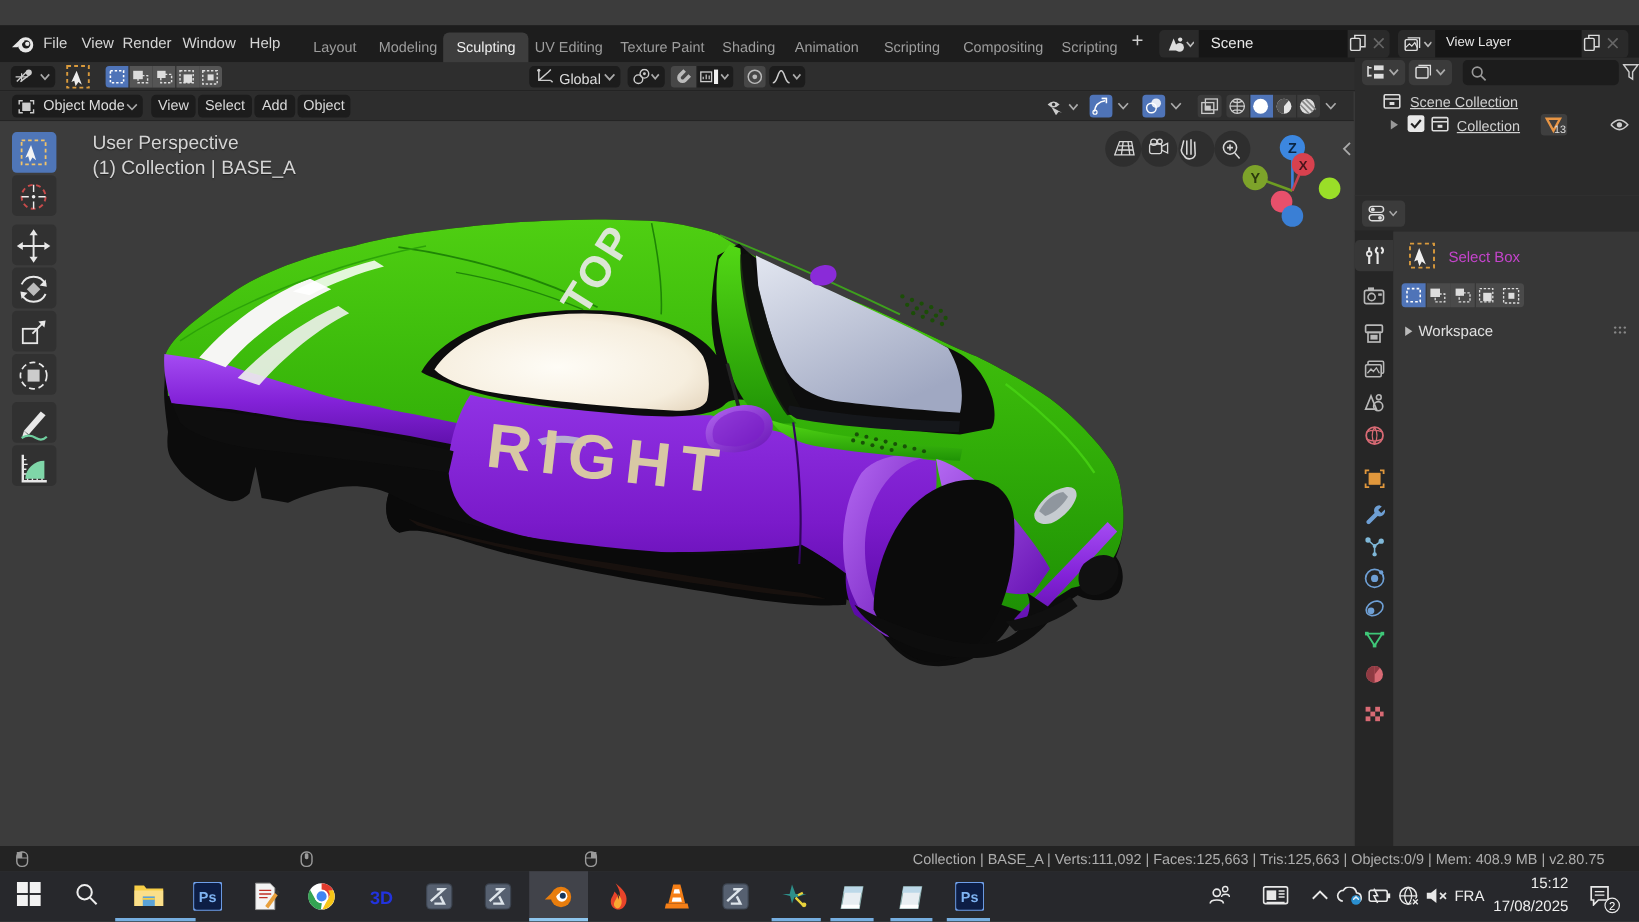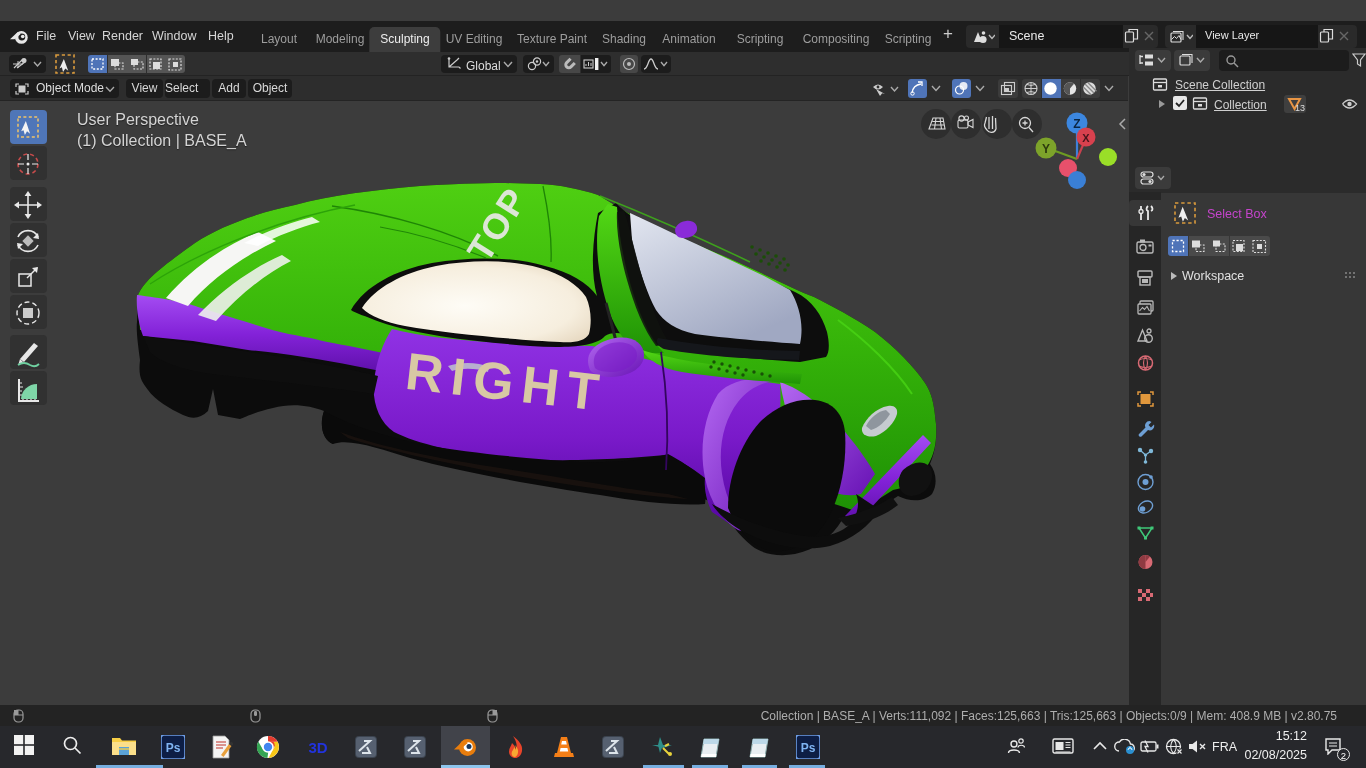--- a/index.html
+++ b/index.html
@@ -181,21 +181,21 @@
   <div class="pill" style="left:10px;top:3px;width:109px;height:19px"></div>
   <svg class="abs" style="left:15px;top:7px" width="14" height="12" viewBox="0 0 14 12">
     <rect x="3.5" y="2.5" width="7" height="7" fill="#ccc"></rect>
     <path d="M1 4 v-3 h3 M10 1 h3 v3 M13 8 v3 h-3 M4 11 h-3 v-3" stroke="#ccc" stroke-width="1.2" fill="none"></path>
   </svg>
   <div class="abs" style="left:36px;top:80px;font-size:12px;color:#ddd;top:5px">Object Mode</div>
   <svg class="abs" style="left:105px;top:10px" width="10" height="7">
         <path d="M1 1 l4 4.2 4-4.2" stroke="#aaa" stroke-width="1.3" fill="none"></path>
       </svg>
   <div class="pill" style="left:126px;top:3px;width:37px;height:19px;text-align:center;line-height:19px">View</div>
-  <div class="pill" style="left:165px;top:3px;width:45px;height:19px;text-align:left;line-height:19px">Select</div>
+  <div class="pill" style="left:165px;top:3px;width:45px;height:19px;text-align:center;line-height:19px">Select</div>
   <div class="pill" style="left:212px;top:3px;width:34px;height:19px;text-align:center;line-height:19px">Add</div>
   <div class="pill" style="left:248px;top:3px;width:44px;height:19px;text-align:center;line-height:19px">Object</div>
 
   <svg class="abs" style="left:871px;top:5px" width="30" height="16" viewBox="0 0 30 16">
     <path d="M2 6 q5 -5 10 0 q-5 5 -10 0" fill="#ccc"></path>
         <circle cx="7" cy="6" r="1.4" fill="#2d2d2d"></circle>
     <path d="M5 8 l4 7 2.2-2.8 L14 13 Z" fill="#ccc"></path>
     <path d="M20 6 l3.5 4 3.5-4" stroke="#aaa" stroke-width="1.4" fill="none"></path>
   </svg>
   <div class="abs" style="left:908px;top:3px;width:19px;height:19px;background:#4f74b8;border-radius:3px"></div>
@@ -816,21 +816,21 @@
     <path d="M1.5 8.5 h14 M8.5 1.5 a10 10 0 0 1 0 14 M8.5 1.5 a10 10 0 0 0 0 14" fill="none" stroke="#e8e8e8" stroke-width="1.1"></path>
     <path d="M12 11 l5 5 M17 11 l-5 5" stroke="#27282c" stroke-width="3"></path>
     <path d="M12.5 11.5 l4 4 M16.5 11.5 l-4 4" stroke="#e8e8e8" stroke-width="1.2"></path>
   </svg>
   <svg class="tbi" style="left:1188px;top:13px" width="20" height="15" viewBox="0 0 20 15">
     <path d="M1 5 h3.5 L9 1.5 v12 L4.5 10 H1 Z" fill="#e8e8e8"></path>
     <path d="M12 5 l5 5 M17 5 l-5 5" stroke="#e8e8e8" stroke-width="1.4"></path>
   </svg>
   <div class="abs" style="left:1212px;top:14px;font-size:12.5px;color:#eee">FRA</div>
   <div class="abs" style="left:1247px;top:3px;width:60px;text-align:right;font-size:12.5px;color:#eee">15:12</div>
-  <div class="abs" style="left:1231px;top:22px;width:76px;text-align:right;font-size:12.5px;color:#eee">02/08/2025</div>
+  <div class="abs" style="left:1231px;top:22px;width:76px;text-align:right;font-size:12.5px;color:#eee">17/08/2025</div>
   <svg class="tbi" style="left:1324px;top:11px" width="20" height="18" viewBox="0 0 20 18">
     <path d="M2 2 h14 v11 h-8 l-4 4 v-4 h-2 Z" fill="none" stroke="#e8e8e8" stroke-width="1.4"></path>
     <path d="M5 6 h8 M5 9 h8" stroke="#e8e8e8" stroke-width="1.1"></path>
   </svg>
   <circle></circle>
   <div class="abs" style="left:1337px;top:22px;width:13px;height:13px;border-radius:7px;background:#27282c;border:1.4px solid #e8e8e8;font-size:9.5px;color:#fff;text-align:center;line-height:13px">2</div>
   
   <div class="uline" style="left:96px;width:67px"></div>
   <div class="uline" style="left:441px;width:49px;background:#8ec6ee"></div>
   <div class="uline" style="left:643px;width:41px"></div>

